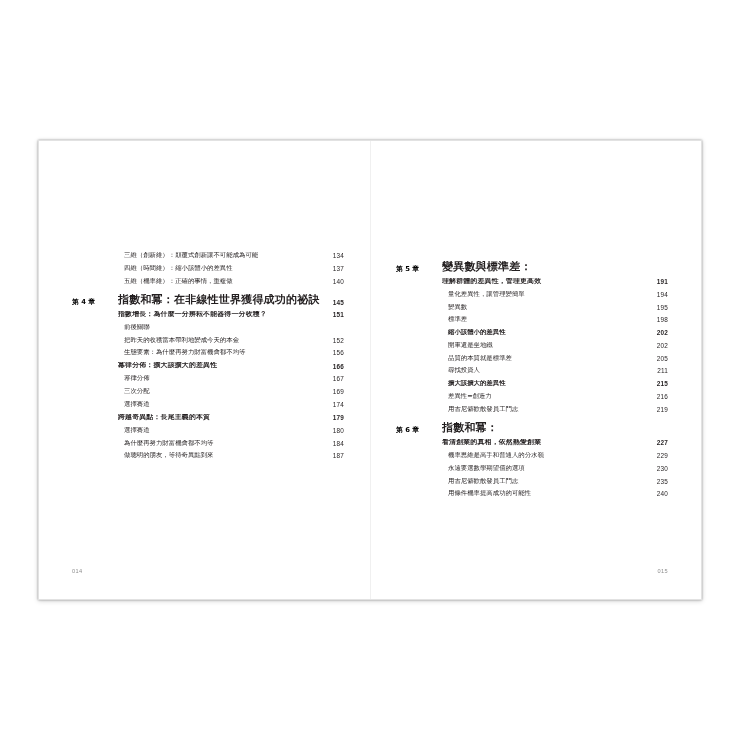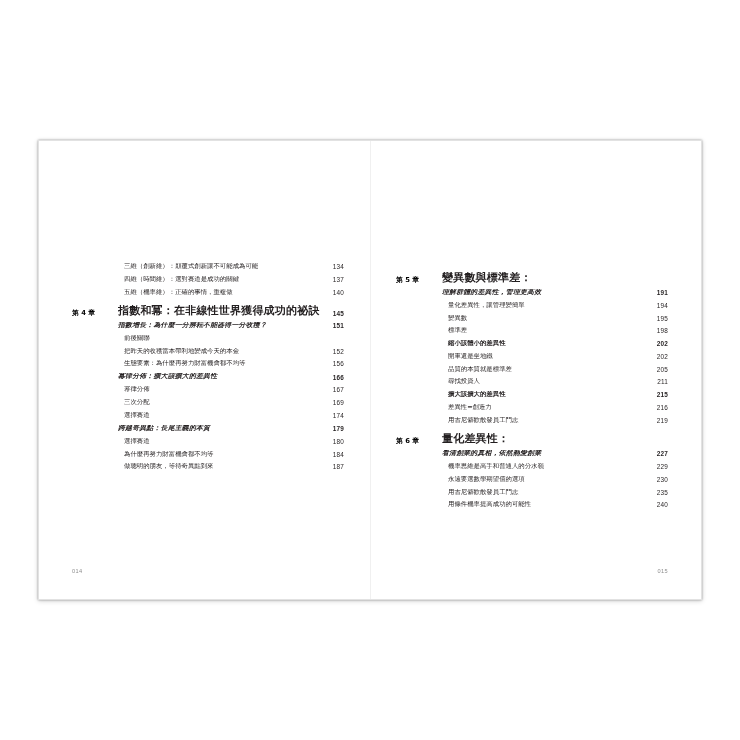--- a/index.html
+++ b/index.html
@@ -50,21 +50,21 @@
     padding: 0 26px 0 34px;
   }
   .page.right {
     width: 332px;
     padding: 0 34px 0 28px;
   }
   .toc-body {
     position: absolute;
     left: 0;
     right: 0;
-    top: 123px;
+    top: 112px;
   }
   .page.left .toc-body { left: 34px; right: 26px; }
   .page.right .toc-body { left: 26px; right: 34px; }
 
   .row {
     display: flex;
     align-items: flex-end;
     font-size: 6.4px;
     line-height: 1.15;
     color: #231f20;
@@ -99,21 +99,20 @@
     letter-spacing: 0.2px;
   }
   .row.chapter-head .pg { font-weight: bold; }
   .row.chapter-head2 {
     margin-bottom: 5.4px;
   }
   .row.chapter-head2 .title {
     font-weight: bold;
     font-size: 6.9px;
     letter-spacing: 0.2px;
-    font-style: italic;
   }
   .row.chapter-head2 .pg { font-weight: bold; }
   .row.sub .title { padding-left: 6px; }
   .row.strong .title {
     font-weight: bold;
     padding-left: 6px;
   }
   .row.strong .pg { font-weight: bold; }
   .row.noleader .pg { visibility: hidden; }
 
@@ -137,21 +136,21 @@
 
   <div class="page left">
     <div class="toc-body">
         <div class="row sub">
           <span class="chap"></span>
           <span class="title">三維（創新維）：顛覆式創新讓不可能成為可能</span>
           <span class="pg">134</span>
         </div>
         <div class="row sub">
           <span class="chap"></span>
-          <span class="title">四維（時間維）：選對賽道是成功的關鍵</span>
+          <span class="title">四維（時間維）：縮小該體小的差異性</span>
           <span class="pg">137</span>
         </div>
         <div class="row sub">
           <span class="chap"></span>
           <span class="title">五維（機率維）：正確的事情，重複做</span>
           <span class="pg">140</span>
         </div>
         <div class="row chapter-head">
           <span class="chap">第 4 章</span>
           <span class="title">指數和冪：在非線性世界獲得成功的祕訣</span>
@@ -278,21 +277,21 @@
           <span class="title">差異性=創造力</span>
           <span class="pg">216</span>
         </div>
         <div class="row sub">
           <span class="chap"></span>
           <span class="title">用古尼僻歡散發員工鬥志</span>
           <span class="pg">219</span>
         </div>
         <div class="row chapter-head noleader">
           <span class="chap">第 6 章</span>
-          <span class="title">量化差異性：</span>
+          <span class="title">指數和冪：</span>
           <span class="pg"></span>
         </div>
         <div class="row chapter-head2">
           <span class="chap"></span>
           <span class="title">看清創業的真相，依然熱愛創業</span>
           <span class="pg">227</span>
         </div>
         <div class="row sub">
           <span class="chap"></span>
           <span class="title">機率思維是高手和普通人的分水嶺</span>

